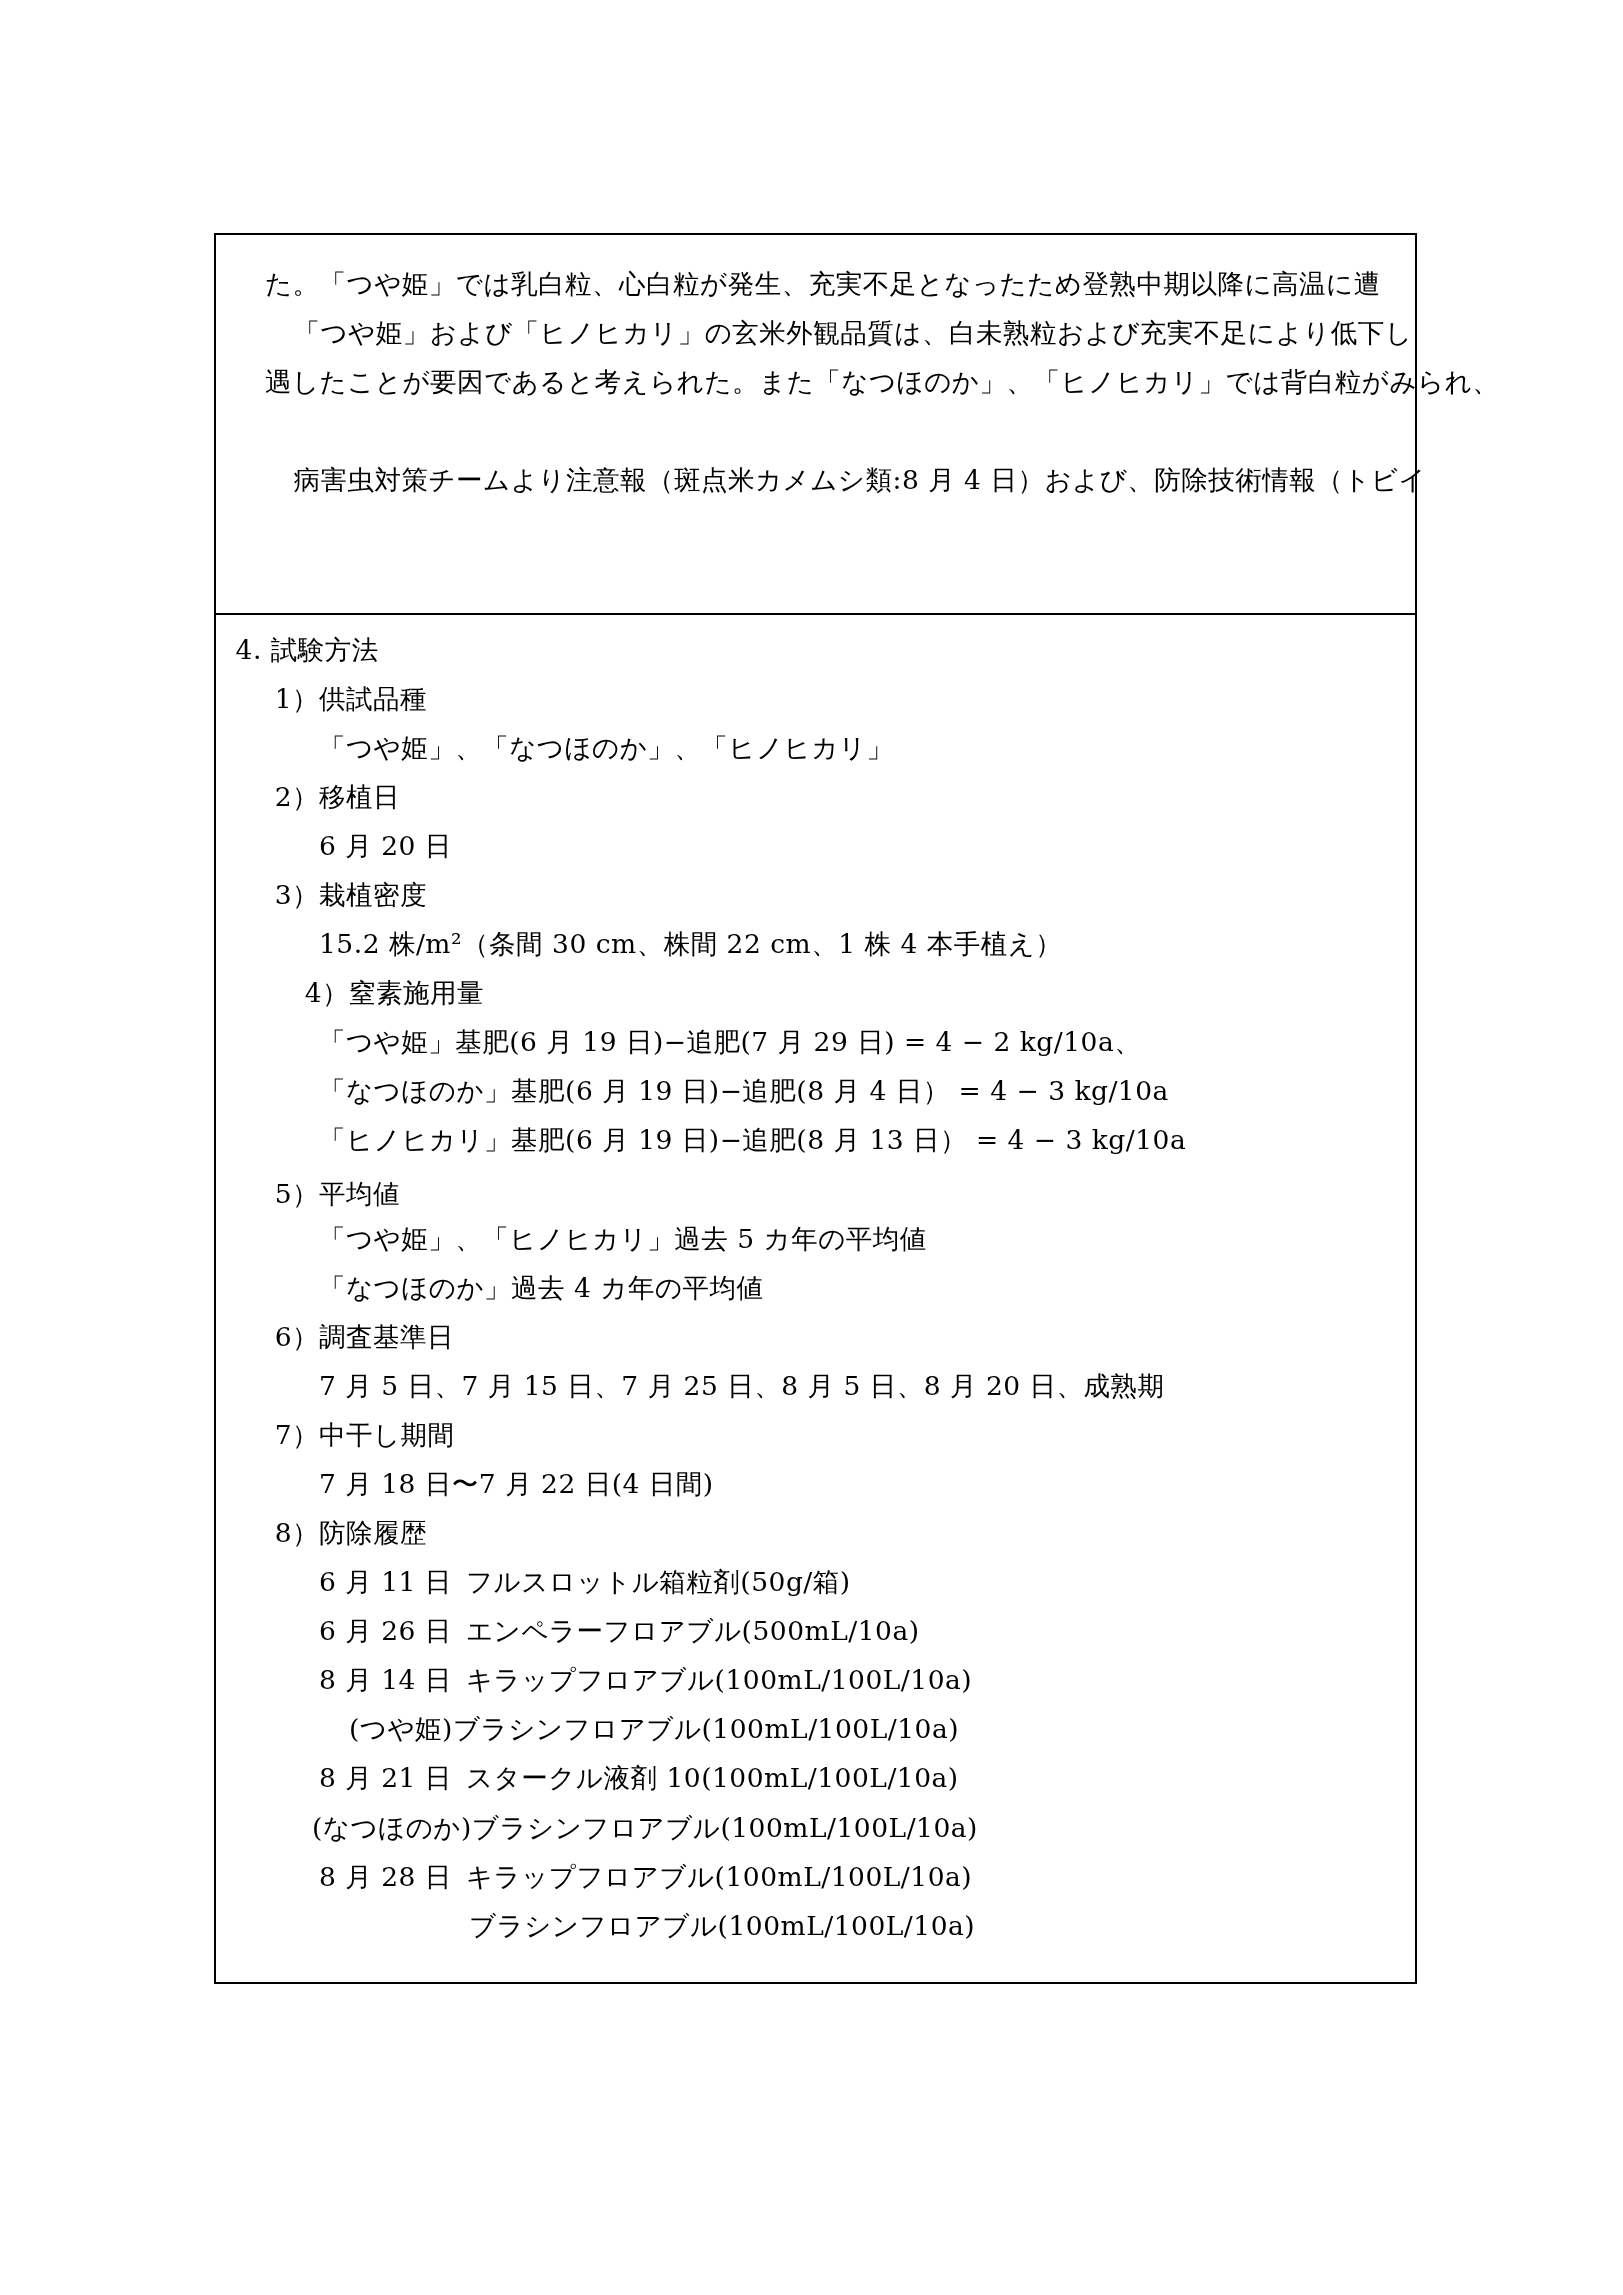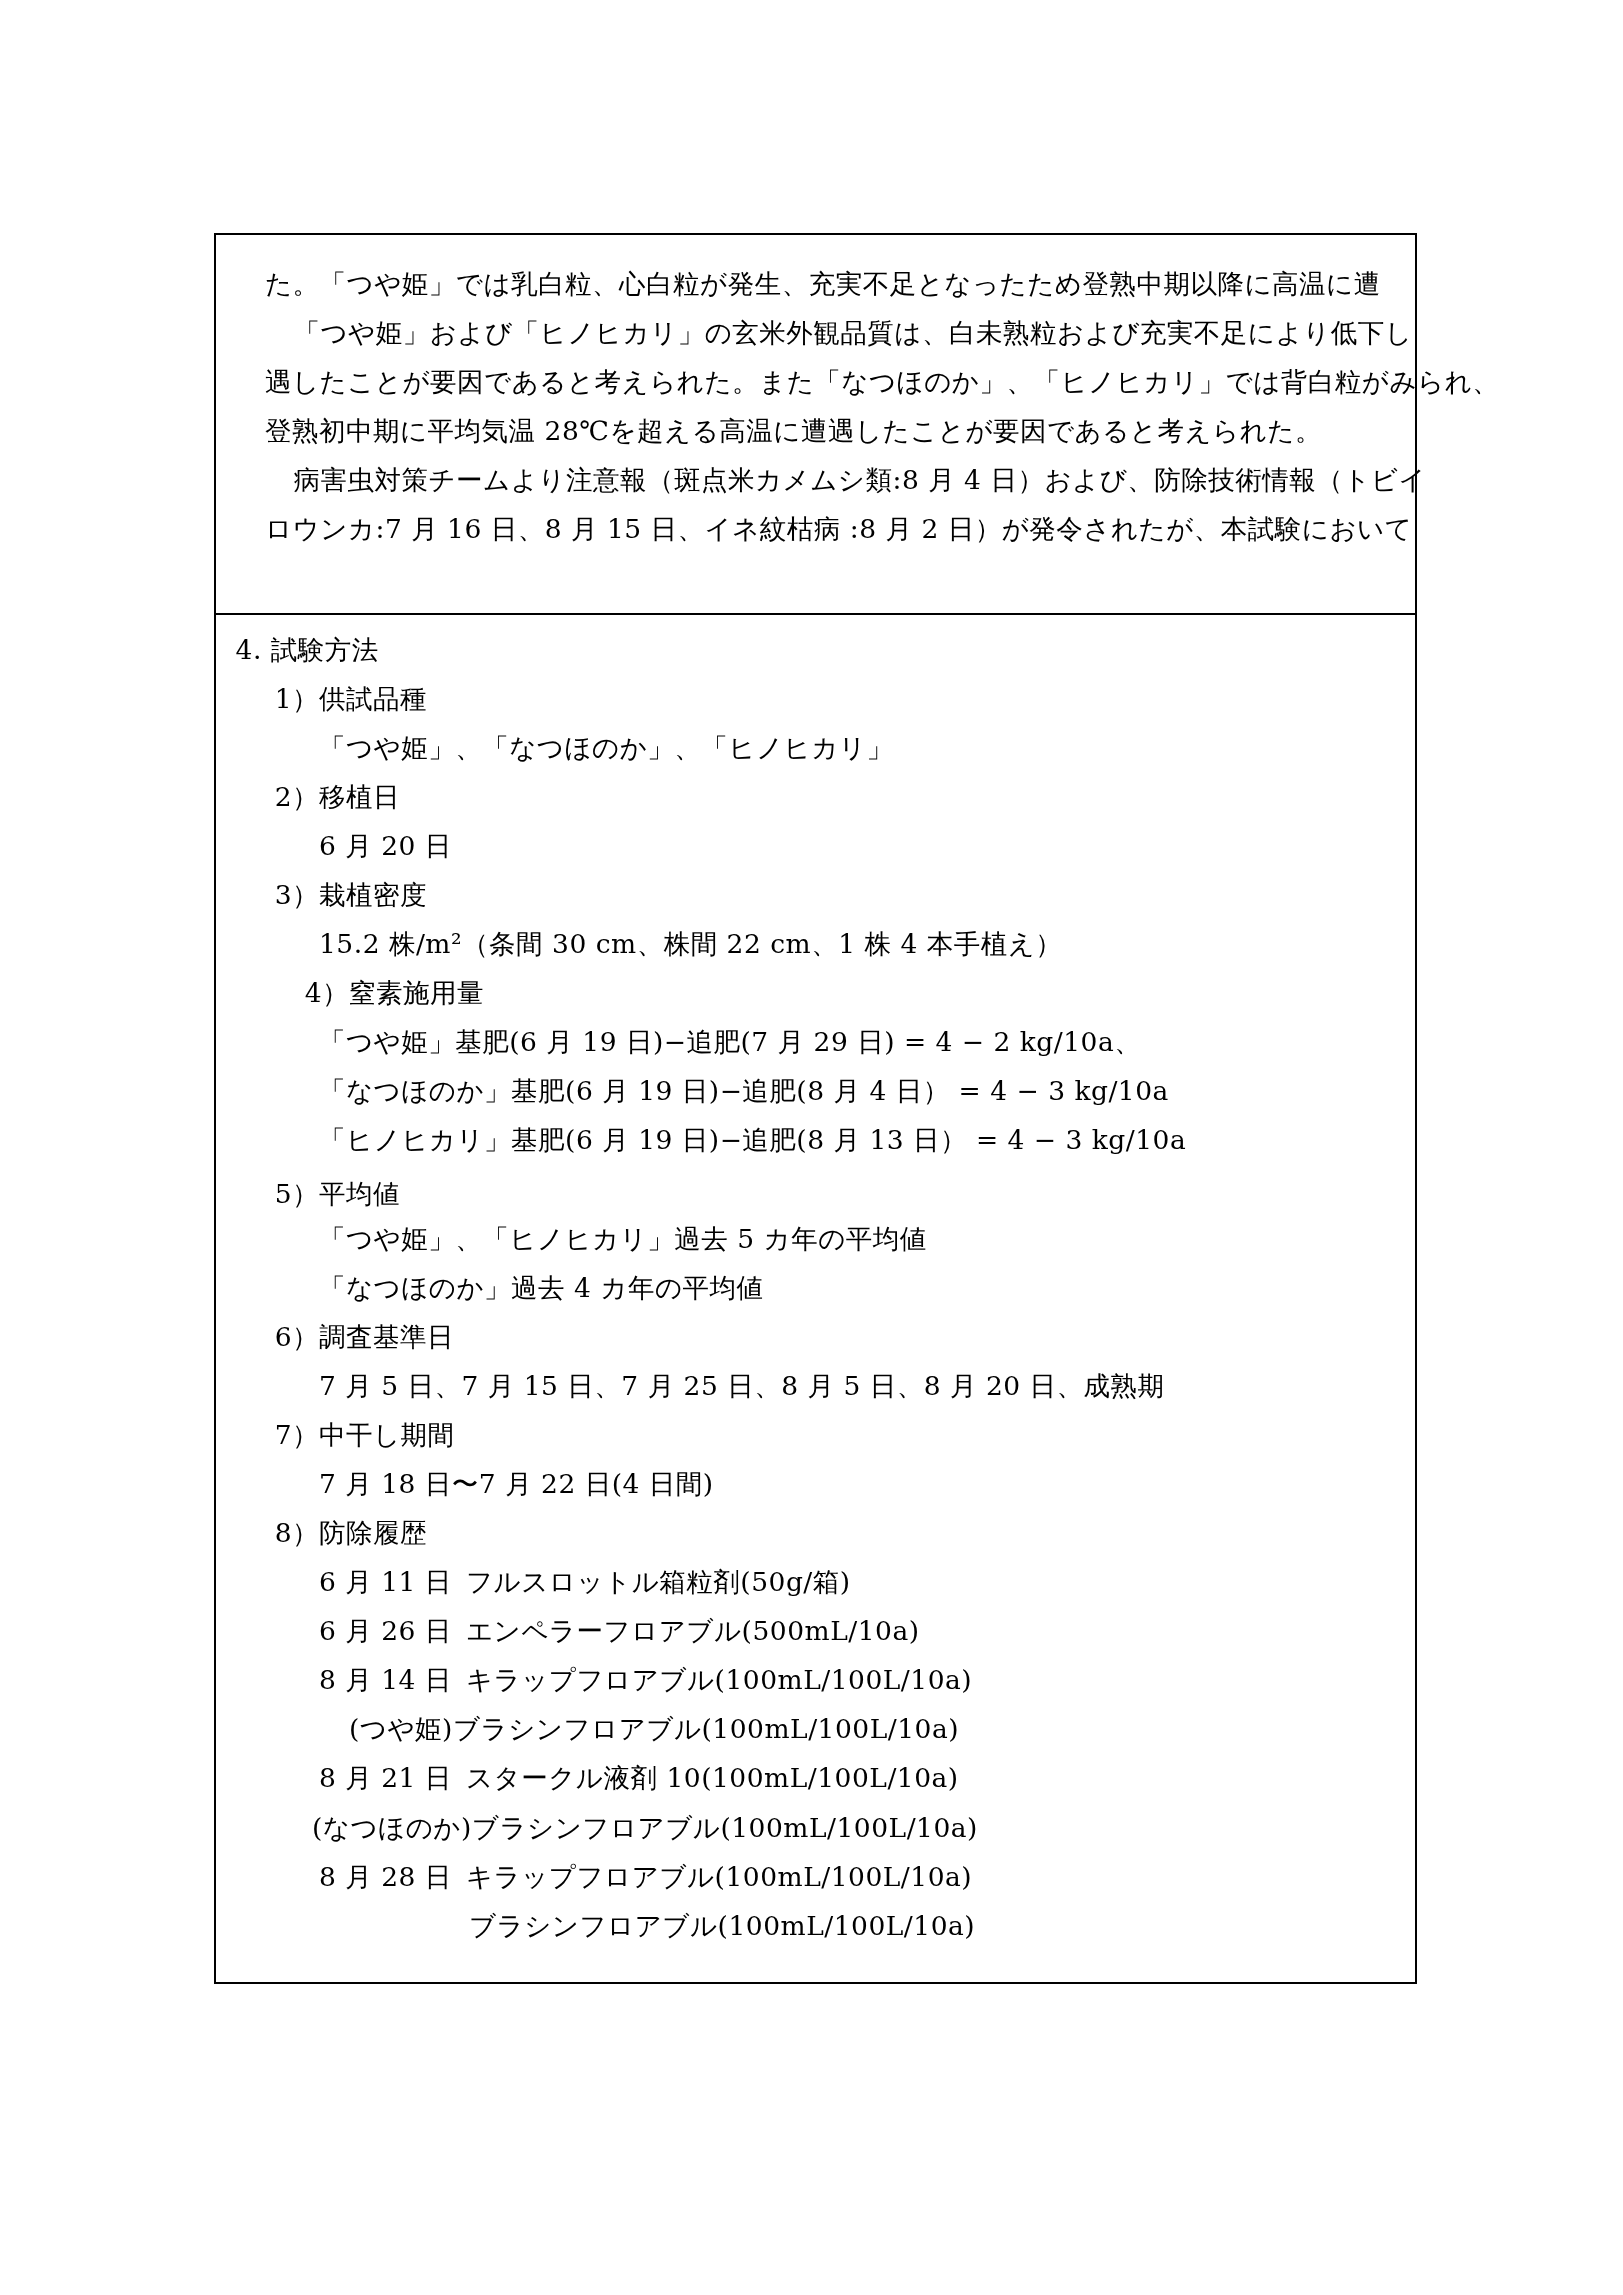--- a/index.html
+++ b/index.html
@@ -92,25 +92,23 @@
 </head>
 <body>
 
 <div class="page-box">
 
   <div class="section-a">
     <div class="para" style="top: 23.6px;">
       <span class="line">た。「つや姫」では乳白粒、心白粒が発生、充実不足となったため登熟中期以降に高温に遭</span>
       <span class="line indent">「つや姫」および「ヒノヒカリ」の玄米外観品質は、白未熟粒および充実不足により低下し</span>
       <span class="line">遇したことが要因であると考えられた。また「なつほのか」、「ヒノヒカリ」では背白粒がみられ、</span>
-      <span class="line">登熟初中期に平均気温 28℃を超える高温に遭遇したことが要因であると考えられた。</span>
     </div>
     <div class="para" style="top: 220px;">
       <span class="line indent">病害虫対策チームより注意報（斑点米カメムシ類:8 月 4 日）および、防除技術情報（トビイ</span>
-      <span class="line">ロウンカ:7 月 16 日、8 月 15 日、イネ紋枯病 :8 月 2 日）が発令されたが、本試験において</span>
     </div>
   </div>
 
   <div class="section-b">
     <div class="line-abs heading" style="top: 19.6px;">4. 試験方法</div>
 
     <div class="line-abs sub-item" style="top: 69px;">
       <span class="sub-num">1）</span><span>供試品種</span>
     </div>
     <div class="line-abs detail" style="top: 118px;">「つや姫」、「なつほのか」、「ヒノヒカリ」</div>

